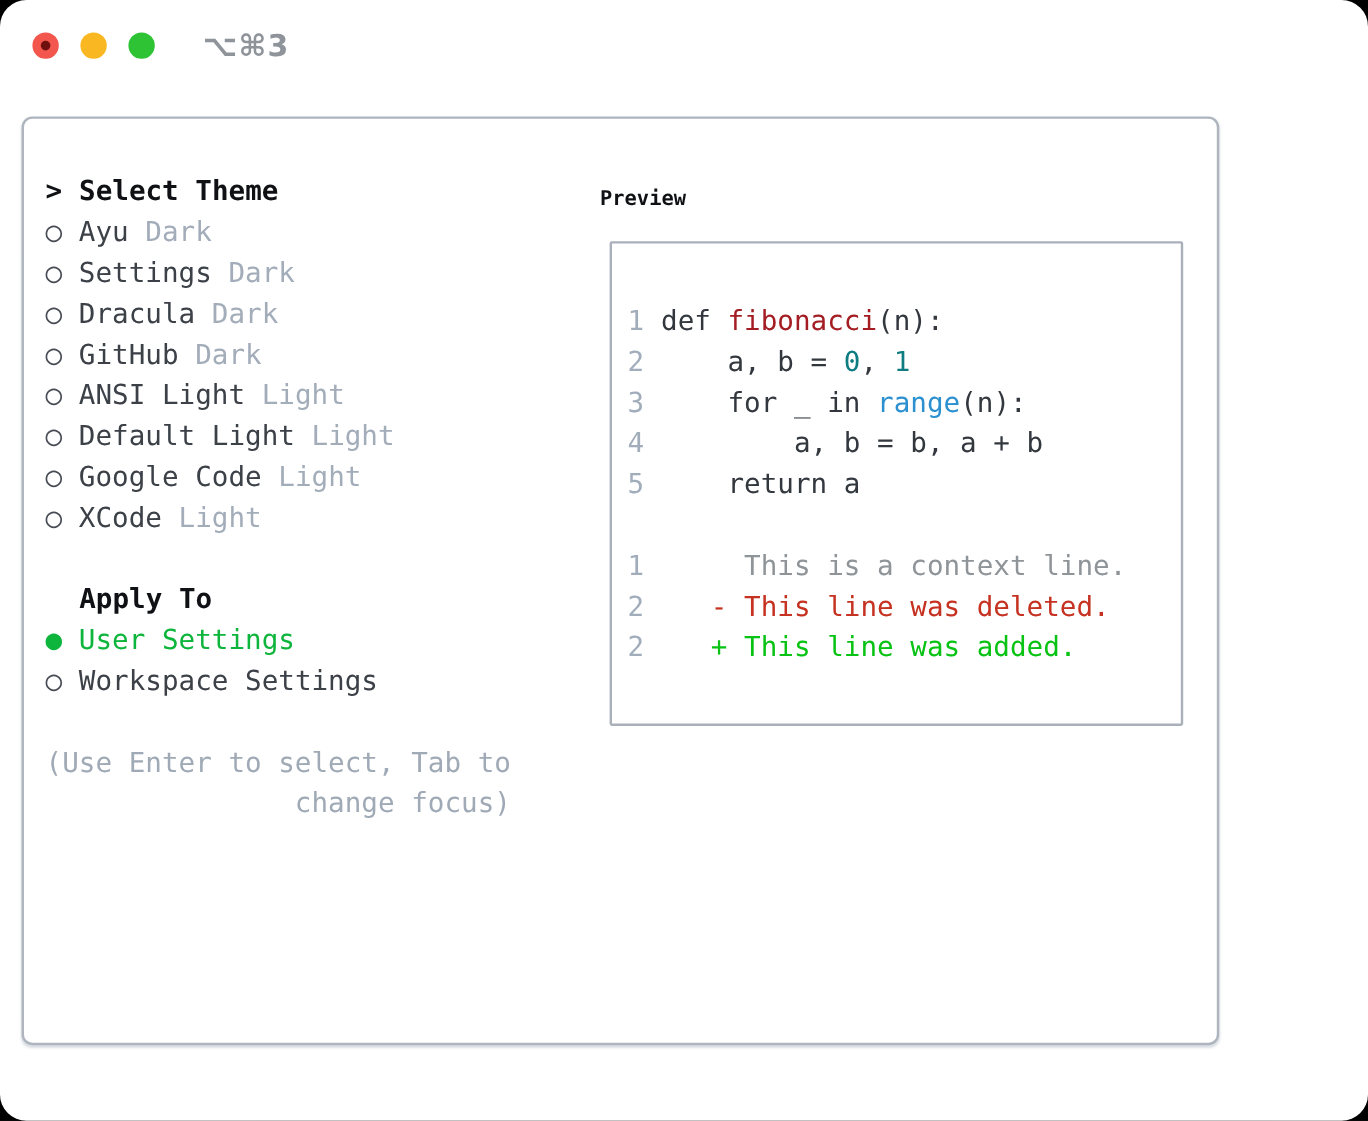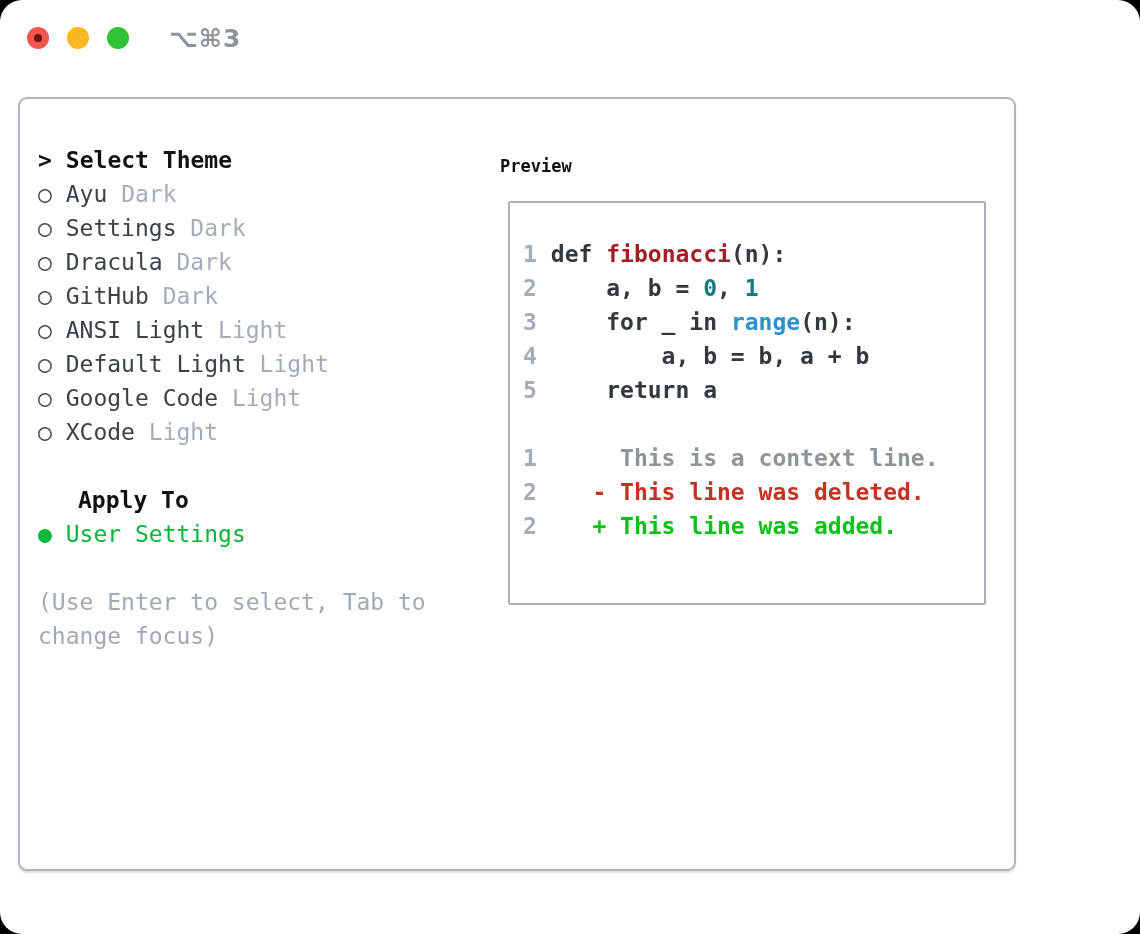--- a/index.html
+++ b/index.html
@@ -26,33 +26,33 @@
   .main-box{
     position:absolute;left:18px;top:97px;width:998px;height:774px;box-sizing:border-box;
     border:2px solid var(--panel_border);border-radius:9px;background:#fff;
     box-shadow:0 2px 2px rgba(150,160,175,.35);
   }
   .left-col{position:absolute;left:18px;top:44px;font-size:23px;line-height:34px;}
   .row{height:34px;white-space:pre;}
   .spacer{height:34px;}
   .heading{font-weight:bold;color:var(--heading_black);}
   .title-text{margin-left:14px;}
-  .apply-title{margin-left:40px;}
+  .apply-title{margin-left:28px;}
   .bullet{color:#474c54;}
   .bullet.on{color:var(--accent_green);}
   .name{color:var(--list_text);}
   .theme-row.selected .name, .apply-row.selected .name{color:var(--accent_green);}
   .tag{color:var(--variant_tag_gray);}
-  .hint{color:var(--hint_gray);}
+  .hint{color:var(--hint_gray);text-align:right;}
   .preview-title{position:absolute;left:480px;top:50px;font-size:17px;line-height:34px;}
   .preview-box{
     position:absolute;left:488px;top:102px;width:478px;height:404px;box-sizing:border-box;
     border:2px solid var(--preview_border);border-radius:2px;background:#fff;
   }
-  .preview-code{position:absolute;left:13px;top:34px;font-size:23px;line-height:34px;white-space:pre;font-weight:bold;}
+  .preview-code{position:absolute;left:13px;top:48px;font-size:23px;line-height:34px;white-space:pre;}
   .pline{height:34px;}
   .ln{display:inline-block;min-width:14px;color:var(--line_number_gray);}
   .seg-code{color:var(--code_text);}
   .seg-func{color:var(--code_function_red);}
   .seg-num{color:var(--code_number_teal);}
   .seg-builtin{color:var(--code_builtin_blue);}
   .seg-ctx{color:var(--diff_context_gray);}
   .seg-del{color:var(--diff_deleted_red);}
   .seg-add{color:var(--diff_added_green);}
 </style>
@@ -77,20 +77,21 @@
           <div class="row theme-row"><span class="bullet">○</span> <span class="name">GitHub</span> <span class="tag">Dark</span></div>
           <div class="row theme-row"><span class="bullet">○</span> <span class="name">ANSI Light</span> <span class="tag">Light</span></div>
           <div class="row theme-row"><span class="bullet">○</span> <span class="name">Default Light</span> <span class="tag">Light</span></div>
           <div class="row theme-row"><span class="bullet">○</span> <span class="name">Google Code</span> <span class="tag">Light</span></div>
           <div class="row theme-row"><span class="bullet">○</span> <span class="name">XCode</span> <span class="tag">Light</span></div>
         </div>
       <div class="spacer"></div>
       <div class="row"><span class="heading apply-title">Apply To</span></div>
       <div id="apply-list">
           <div class="row apply-row selected"><span class="bullet on">●</span> <span class="name">User Settings</span></div>
+          <div class="row apply-row"><span class="bullet">○</span> <span class="name">Workspace Settings</span></div>
         </div>
       <div class="spacer"></div>
       <div class="row hint">(Use Enter to select, Tab to</div>
       <div class="row hint">change focus)</div>
     </div>
 
     <div class="preview-title heading">Preview</div>
     <div class="preview-box">
       <div class="preview-code" id="preview-lines"><div class="pline"><span class="ln">1</span><span class="seg-code"> def </span><span class="seg-func">fibonacci</span><span class="seg-code">(n):</span></div><div class="pline"><span class="ln">2</span><span class="seg-code">     a, b = </span><span class="seg-num">0</span><span class="seg-code">, </span><span class="seg-num">1</span></div><div class="pline"><span class="ln">3</span><span class="seg-code">     for _ in </span><span class="seg-builtin">range</span><span class="seg-code">(n):</span></div><div class="pline"><span class="ln">4</span><span class="seg-code">         a, b = b, a + b</span></div><div class="pline"><span class="ln">5</span><span class="seg-code">     return a</span></div><div class="pline"><span class="ln"></span></div><div class="pline"><span class="ln">1</span><span class="seg-ctx">      This is a context line.</span></div><div class="pline"><span class="ln">2</span><span class="seg-del">    - This line was deleted.</span></div><div class="pline"><span class="ln">2</span><span class="seg-add">    + This line was added.</span></div></div>
     </div>

